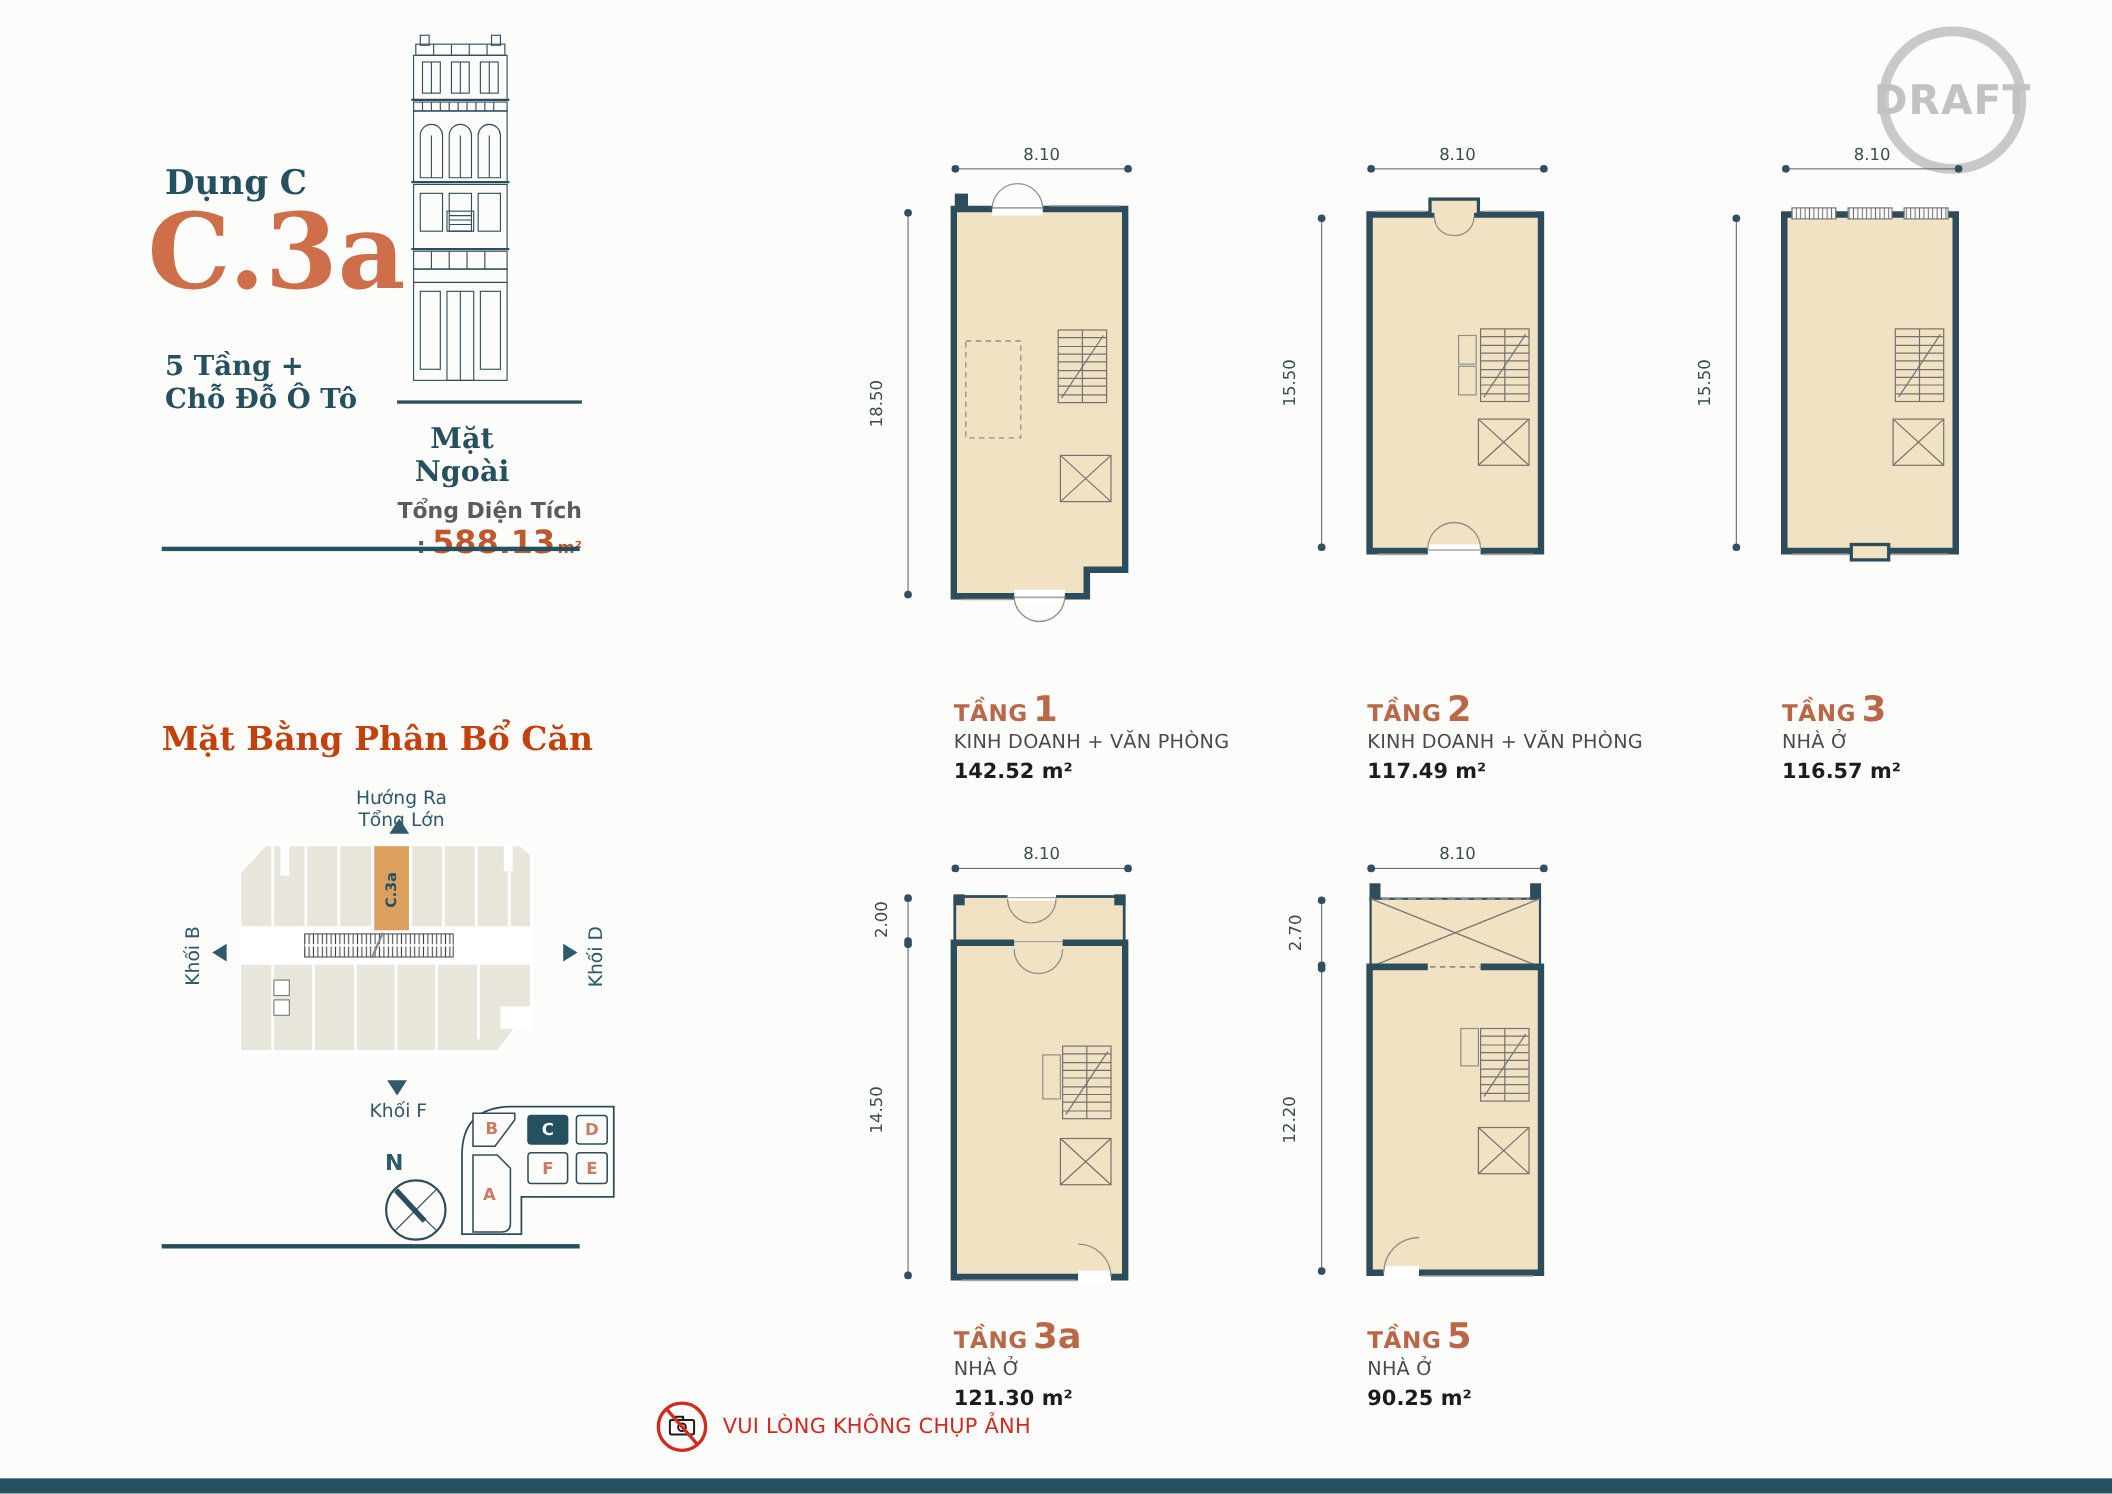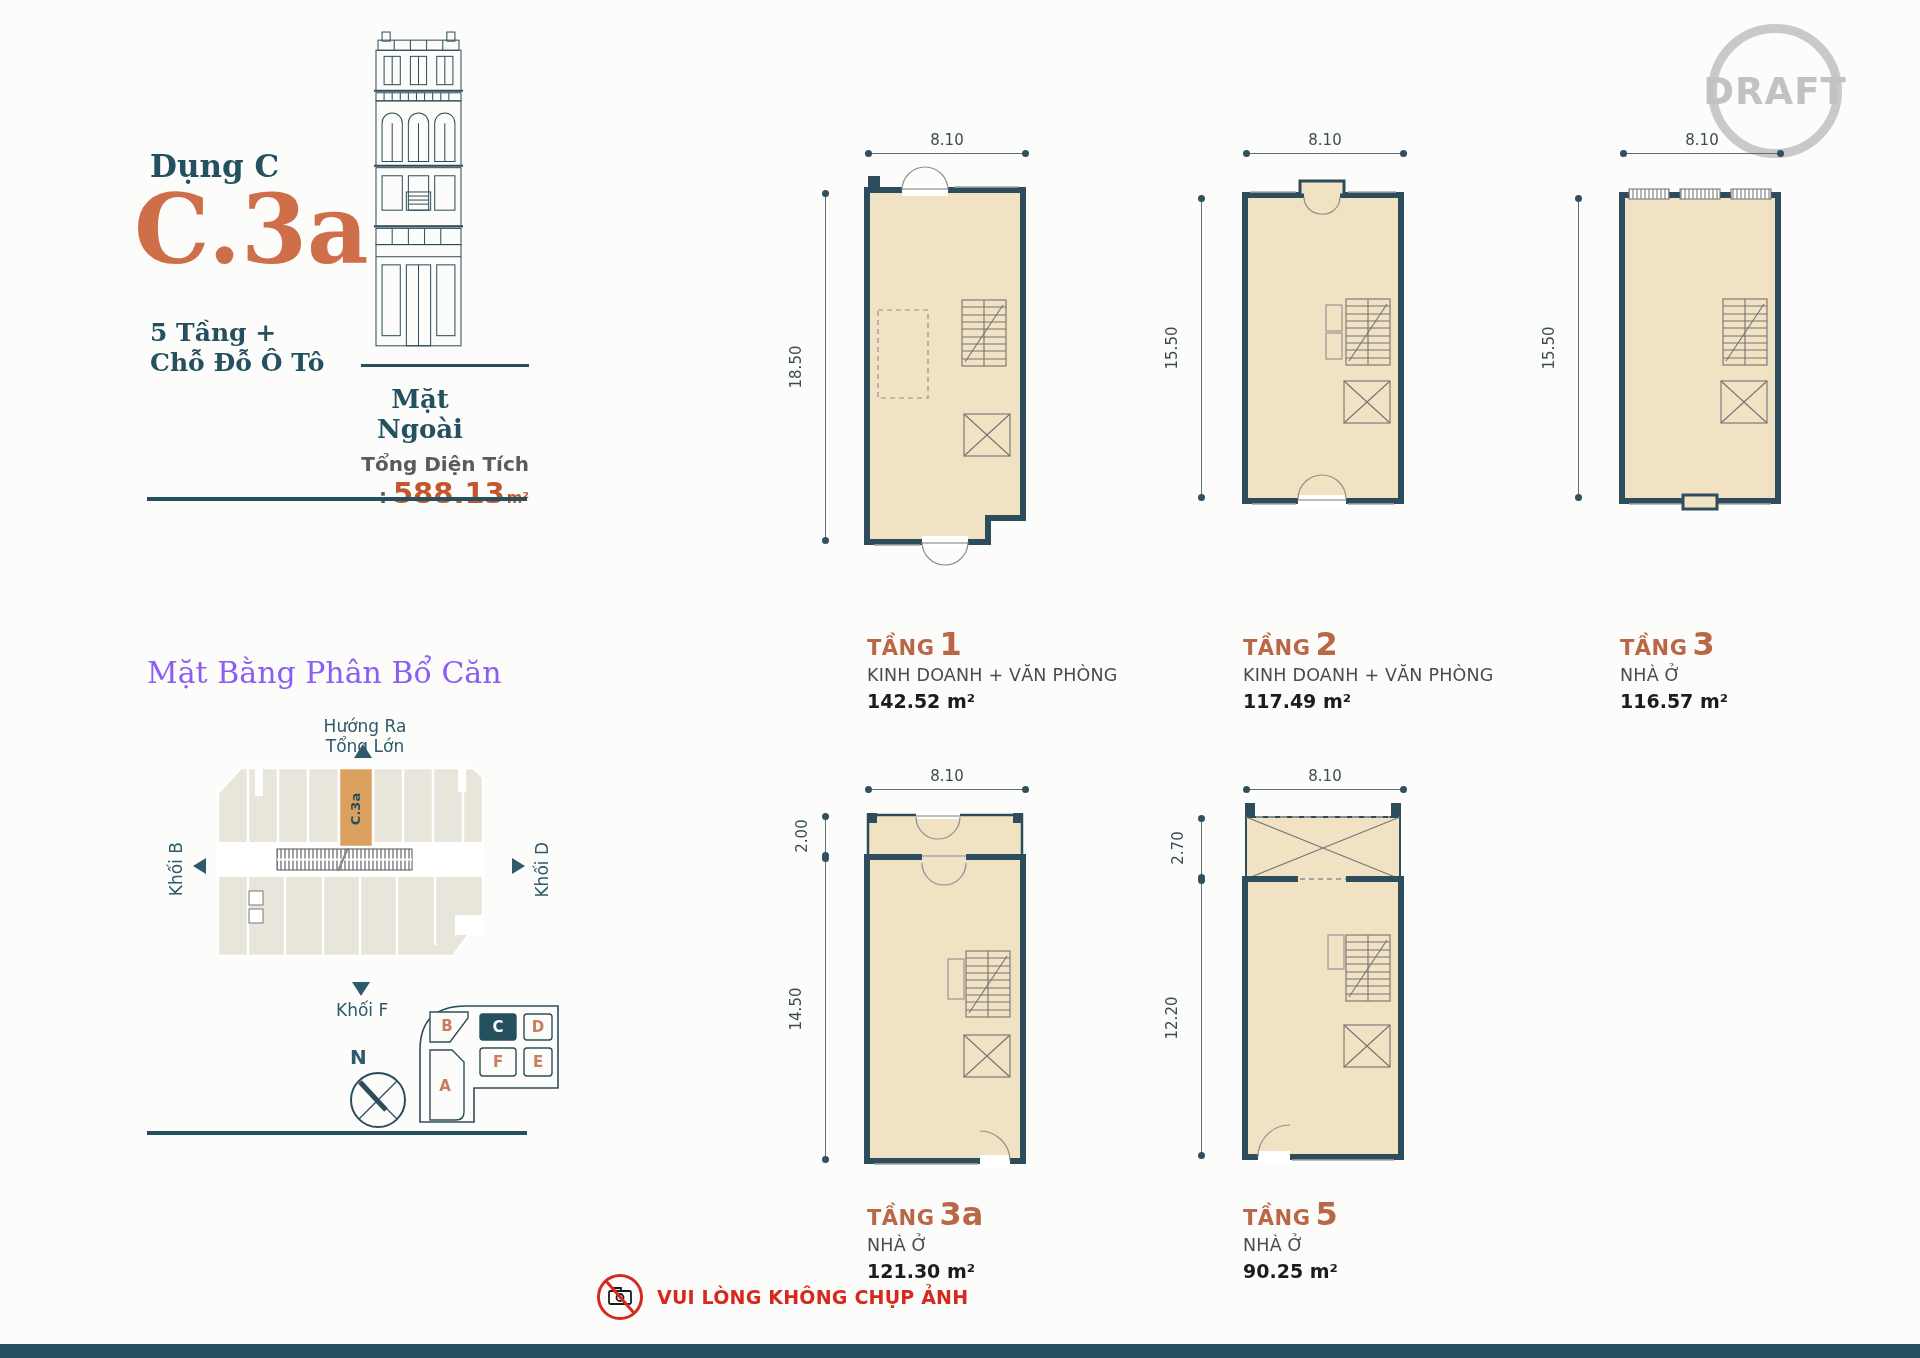--- a/index.html
+++ b/index.html
@@ -18,21 +18,21 @@
   .ground-line{ left:361px; top:364px; width:168px; height:3px; background:#2e4d5c; }
 
   .total-area { left:247px; top:452px; width:282px; text-align:right; color:#5b5b5b; }
   .total-area .lbl { font-size:20px; font-weight:bold; vertical-align:baseline; }
   .total-area .val { font-size:29px; font-weight:bold; color:#c2572e; margin-left:6px; }
   .total-area .un  { font-size:15px; font-weight:bold; color:#c2572e; margin-left:2px; }
   .rule { height:4px; background:#24505f; }
   .rule1 { left:147px; top:497px; width:380px; }
   .rule2 { left:147px; top:1131px; width:380px; }
 
-  .siteplan-heading { left:147px; top:655px; font-size:30px; font-weight:normal; color:#8b5cf6; }
+  .siteplan-heading { left:147px; top:655px; font-size:30px; font-weight:bold; color:#c2410c; }
   .direction-note { left:300px; top:716px; width:130px; text-align:center; font-size:17px; color:#2e5a6a; }
   .tri { width:0; height:0; }
   .tri-up   { border-left:9px solid transparent; border-right:9px solid transparent; border-bottom:14px solid #2e5a6a; }
   .tri-down { border-left:9px solid transparent; border-right:9px solid transparent; border-top:14px solid #2e5a6a; }
   .tri-left { border-top:8px solid transparent; border-bottom:8px solid transparent; border-right:13px solid #2e5a6a; }
   .tri-right{ border-top:8px solid transparent; border-bottom:8px solid transparent; border-left:13px solid #2e5a6a; }
   .vert-label { writing-mode:vertical-rl; transform:rotate(180deg); font-size:17px; color:#2e5a6a; }
   .horiz-label { font-size:17px; color:#2e5a6a; }
 
   
@@ -65,21 +65,21 @@
     box-sizing:border-box; display:flex; align-items:center; justify-content:center;
     font-size:37px; font-weight:bold; color:#c2c2c2; letter-spacing:1px;
   }
 
   
   .brand { left:128px; top:1220px; width:234px; text-align:center; color:#24505f; }
   .brand .l1 { font-size:37px; letter-spacing:6px; }
   .brand .l2 { font-size:33px; letter-spacing:11px; margin-top:3px; }
   .brand .tag { font-size:12px; letter-spacing:3px; color:#2e5a6a; margin-top:16px; font-family:"DejaVu Sans","Liberation Sans",sans-serif; }
 
-  .warning-text { left:657px; top:1286px; font-size:19px; font-weight:bold; color:#d5291f; letter-spacing:.2px; }
+  .warning-text { left:657px; top:1286px; font-size:19px; font-weight:normal; color:#d5291f; letter-spacing:.2px; }
   .disclaimer { left:1047px; top:1291px; width:780px; font-family:"DejaVu Serif","Liberation Serif",serif; font-size:13.5px; color:#222; }
   .bottom-bar { left:0; right:0; bottom:0; height:14px; background:#24505f; }
 </style>
 </head>
 <body>
 
 <div class="page">
 
   <svg width="0" height="0" style="position:absolute" aria-hidden="true">
     <defs>

